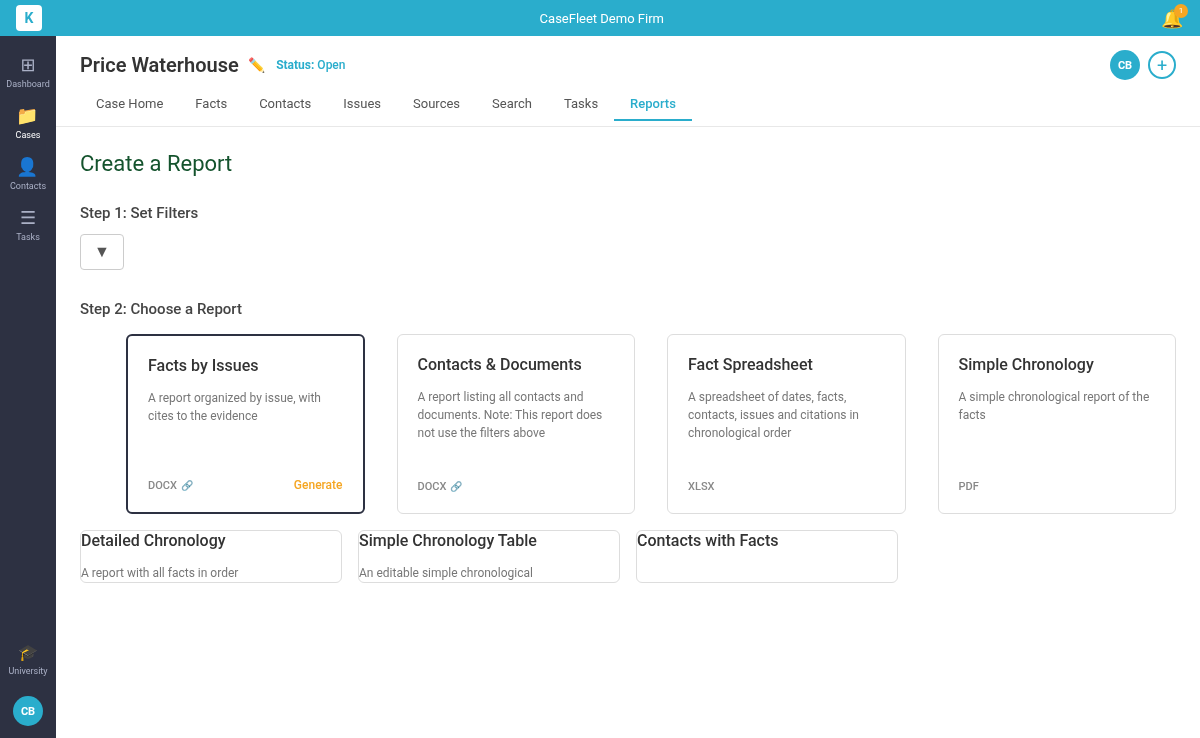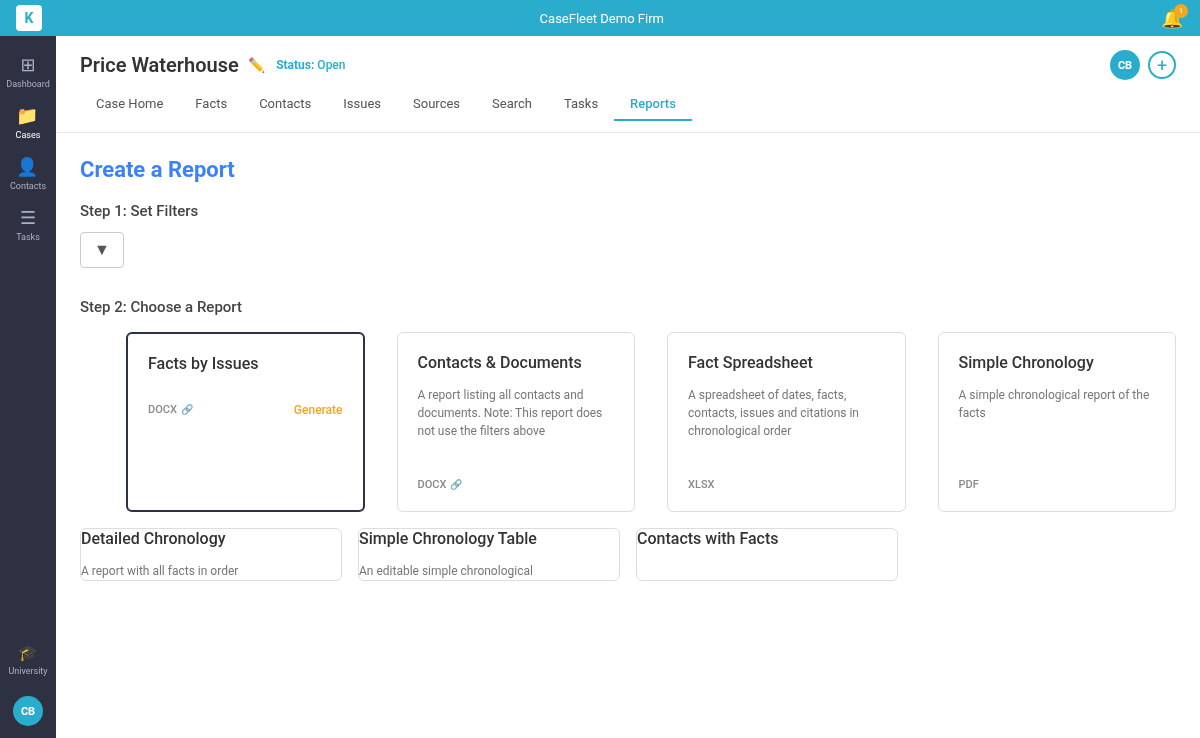--- a/index.html
+++ b/index.html
@@ -56,21 +56,21 @@
     }
 
     
     #main {
       margin-top: 36px; margin-left: 56px; flex: 1; overflow-y: auto;
       background: white;
     }
 
     
     #case-header {
-      padding: 14px 24px 11px 24px; border-bottom: 1px solid #e8e8e8;
+      padding: 14px 24px 5px 24px; border-bottom: 1px solid #e8e8e8;
     }
     #case-title-row {
       display: flex; align-items: center; justify-content: space-between;
       margin-bottom: 8px;
     }
     #case-title-left { display: flex; align-items: center; gap: 10px; }
     #case-name {
       font-size: 20px; font-weight: 600; color: #333;
     }
     #edit-icon { color: #aaa; cursor: pointer; font-size: 14px; }
@@ -99,21 +99,21 @@
       cursor: pointer; border-bottom: 2px solid transparent;
       text-decoration: none;
     }
     .nav-tab.active {
       color: #2AADCC; border-bottom: 2px solid #2AADCC; font-weight: 500;
     }
 
     
     #page-content { padding: 24px 24px; }
     #page-title {
-      font-size: 22px; font-weight: 700; color: #3b82f6; margin-bottom: 20px;
+      font-size: 22px; font-weight: 400; color: #14532d; margin-bottom: 28px;
     }
     #step1-label {
       font-size: 15px; font-weight: 500; color: #444; margin-bottom: 12px;
     }
     #filter-btn {
       width: 44px; height: 36px; border: 1px solid #ccc; background: white;
       border-radius: 4px; display: flex; align-items: center; justify-content: center;
       cursor: pointer; color: #555; font-size: 16px; margin-bottom: 30px;
     }
 
@@ -237,20 +237,21 @@
     <button id="filter-btn">
       <span>▼</span>
     </button>
 
     <div id="step2-label">Step 2: Choose a Report</div>
 
     <div id="report-grid">
 
       <div class="report-card selected">
         <div class="report-card-title">Facts by Issues</div>
+        <div class="report-card-desc">A report organized by issue, with cites to the evidence</div>
         <div class="report-card-footer">
           <div class="report-format">
             <span>DOCX</span>
             <span style="font-size:10px;">🔗</span>
           </div>
           <div class="generate-link">Generate</div>
         </div>
       </div>
 
       <div class="report-card">

